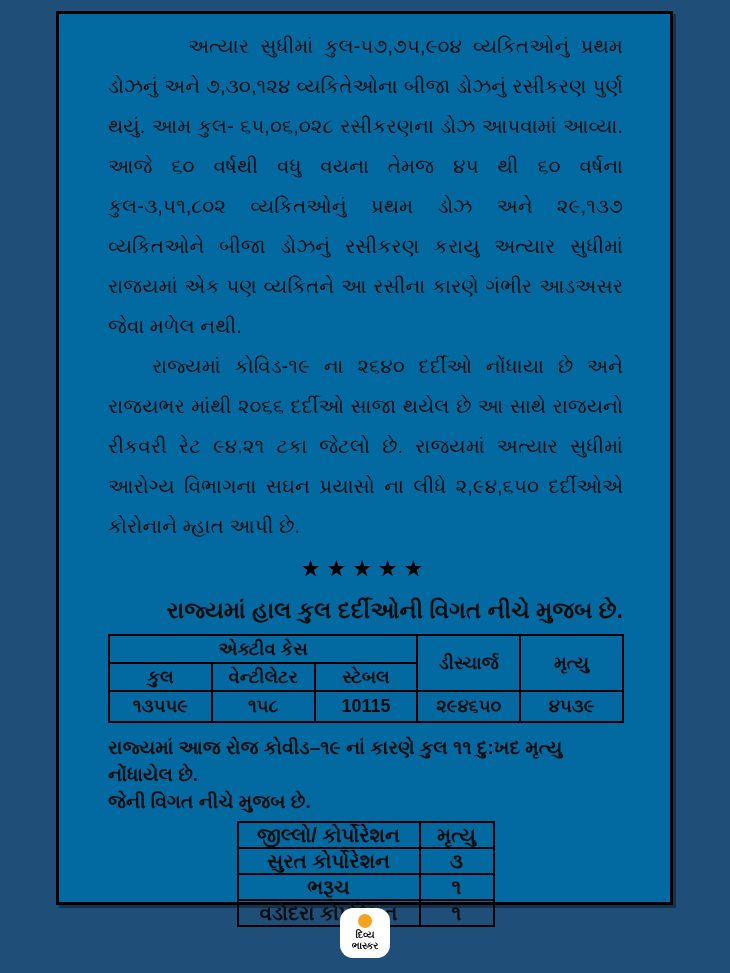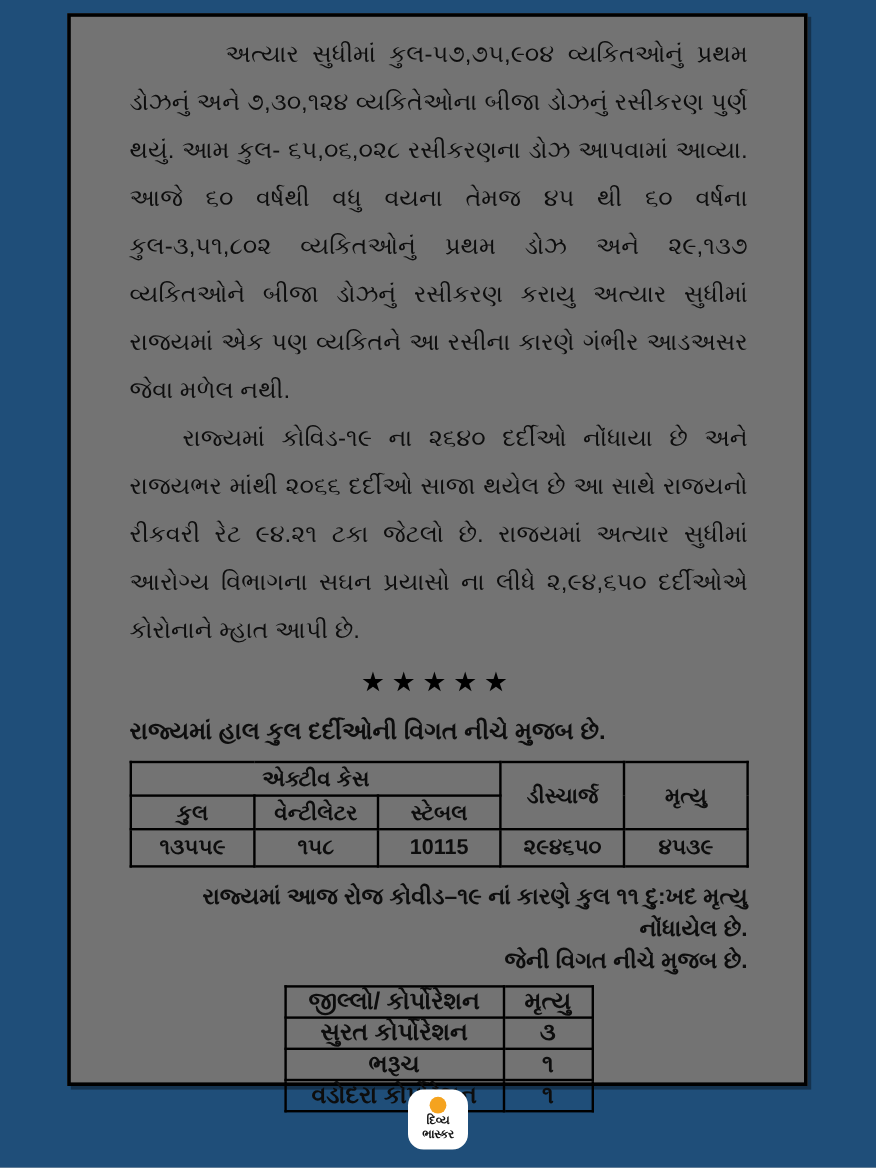--- a/index.html
+++ b/index.html
@@ -10,21 +10,21 @@
     background: #1f4e79;
     font-family: "Liberation Sans", sans-serif;
     overflow: hidden;
   }
   .paper {
     position: absolute;
     left: 56px;
     top: 11px;
     width: 611px;
     height: 888px;
-    background: #737373;
+    background: #0369a1;
     border: 3px solid #000000;
     box-shadow: 3px 3px 0 rgba(0,0,0,0.35);
     box-sizing: content-box;
   }
   .content { padding: 10px 47px 0 49px; color: #0d0d0d; }
 
   .para {
     margin: 0;
     font-size: 20px;
     line-height: 40px;
@@ -36,44 +36,44 @@
 
   .stars {
     text-align: center;
     font-size: 23px;
     letter-spacing: 7px;
     margin-top: 9px;
     color: #000;
   }
 
   .heading-1 {
-    text-align: left;
+    text-align: right;
     font-weight: bold;
-    font-size: 20px;
+    font-size: 23px;
     line-height: 24px;
     margin-top: 16px;
   }
 
   table { border-collapse: collapse; margin: 0 auto; table-layout: fixed; }
   th, td {
     border: 2px solid #000;
     text-align: center;
     vertical-align: middle;
     font-weight: bold;
     padding: 0;
   }
 
   .t1 { margin-top: 12px; width: 516px; }
   .t1 th, .t1 td { font-size: 18px; }
   .t1 col { width: 20%; }
   .t1 .hrow th { height: 26px; }
   .t1 .vrow td { height: 29px; }
 
   .heading-2 {
-    text-align: right;
+    text-align: left;
     font-weight: bold;
     font-size: 19px;
     line-height: 27px;
     margin-top: 11px;
   }
 
   .t2 { margin-top: 6px; width: 256px; }
   .t2 col.c-name { width: 182px; }
   .t2 col.c-val  { width: 74px; }
   .t2 th, .t2 td { font-size: 20px; height: 24px; }

